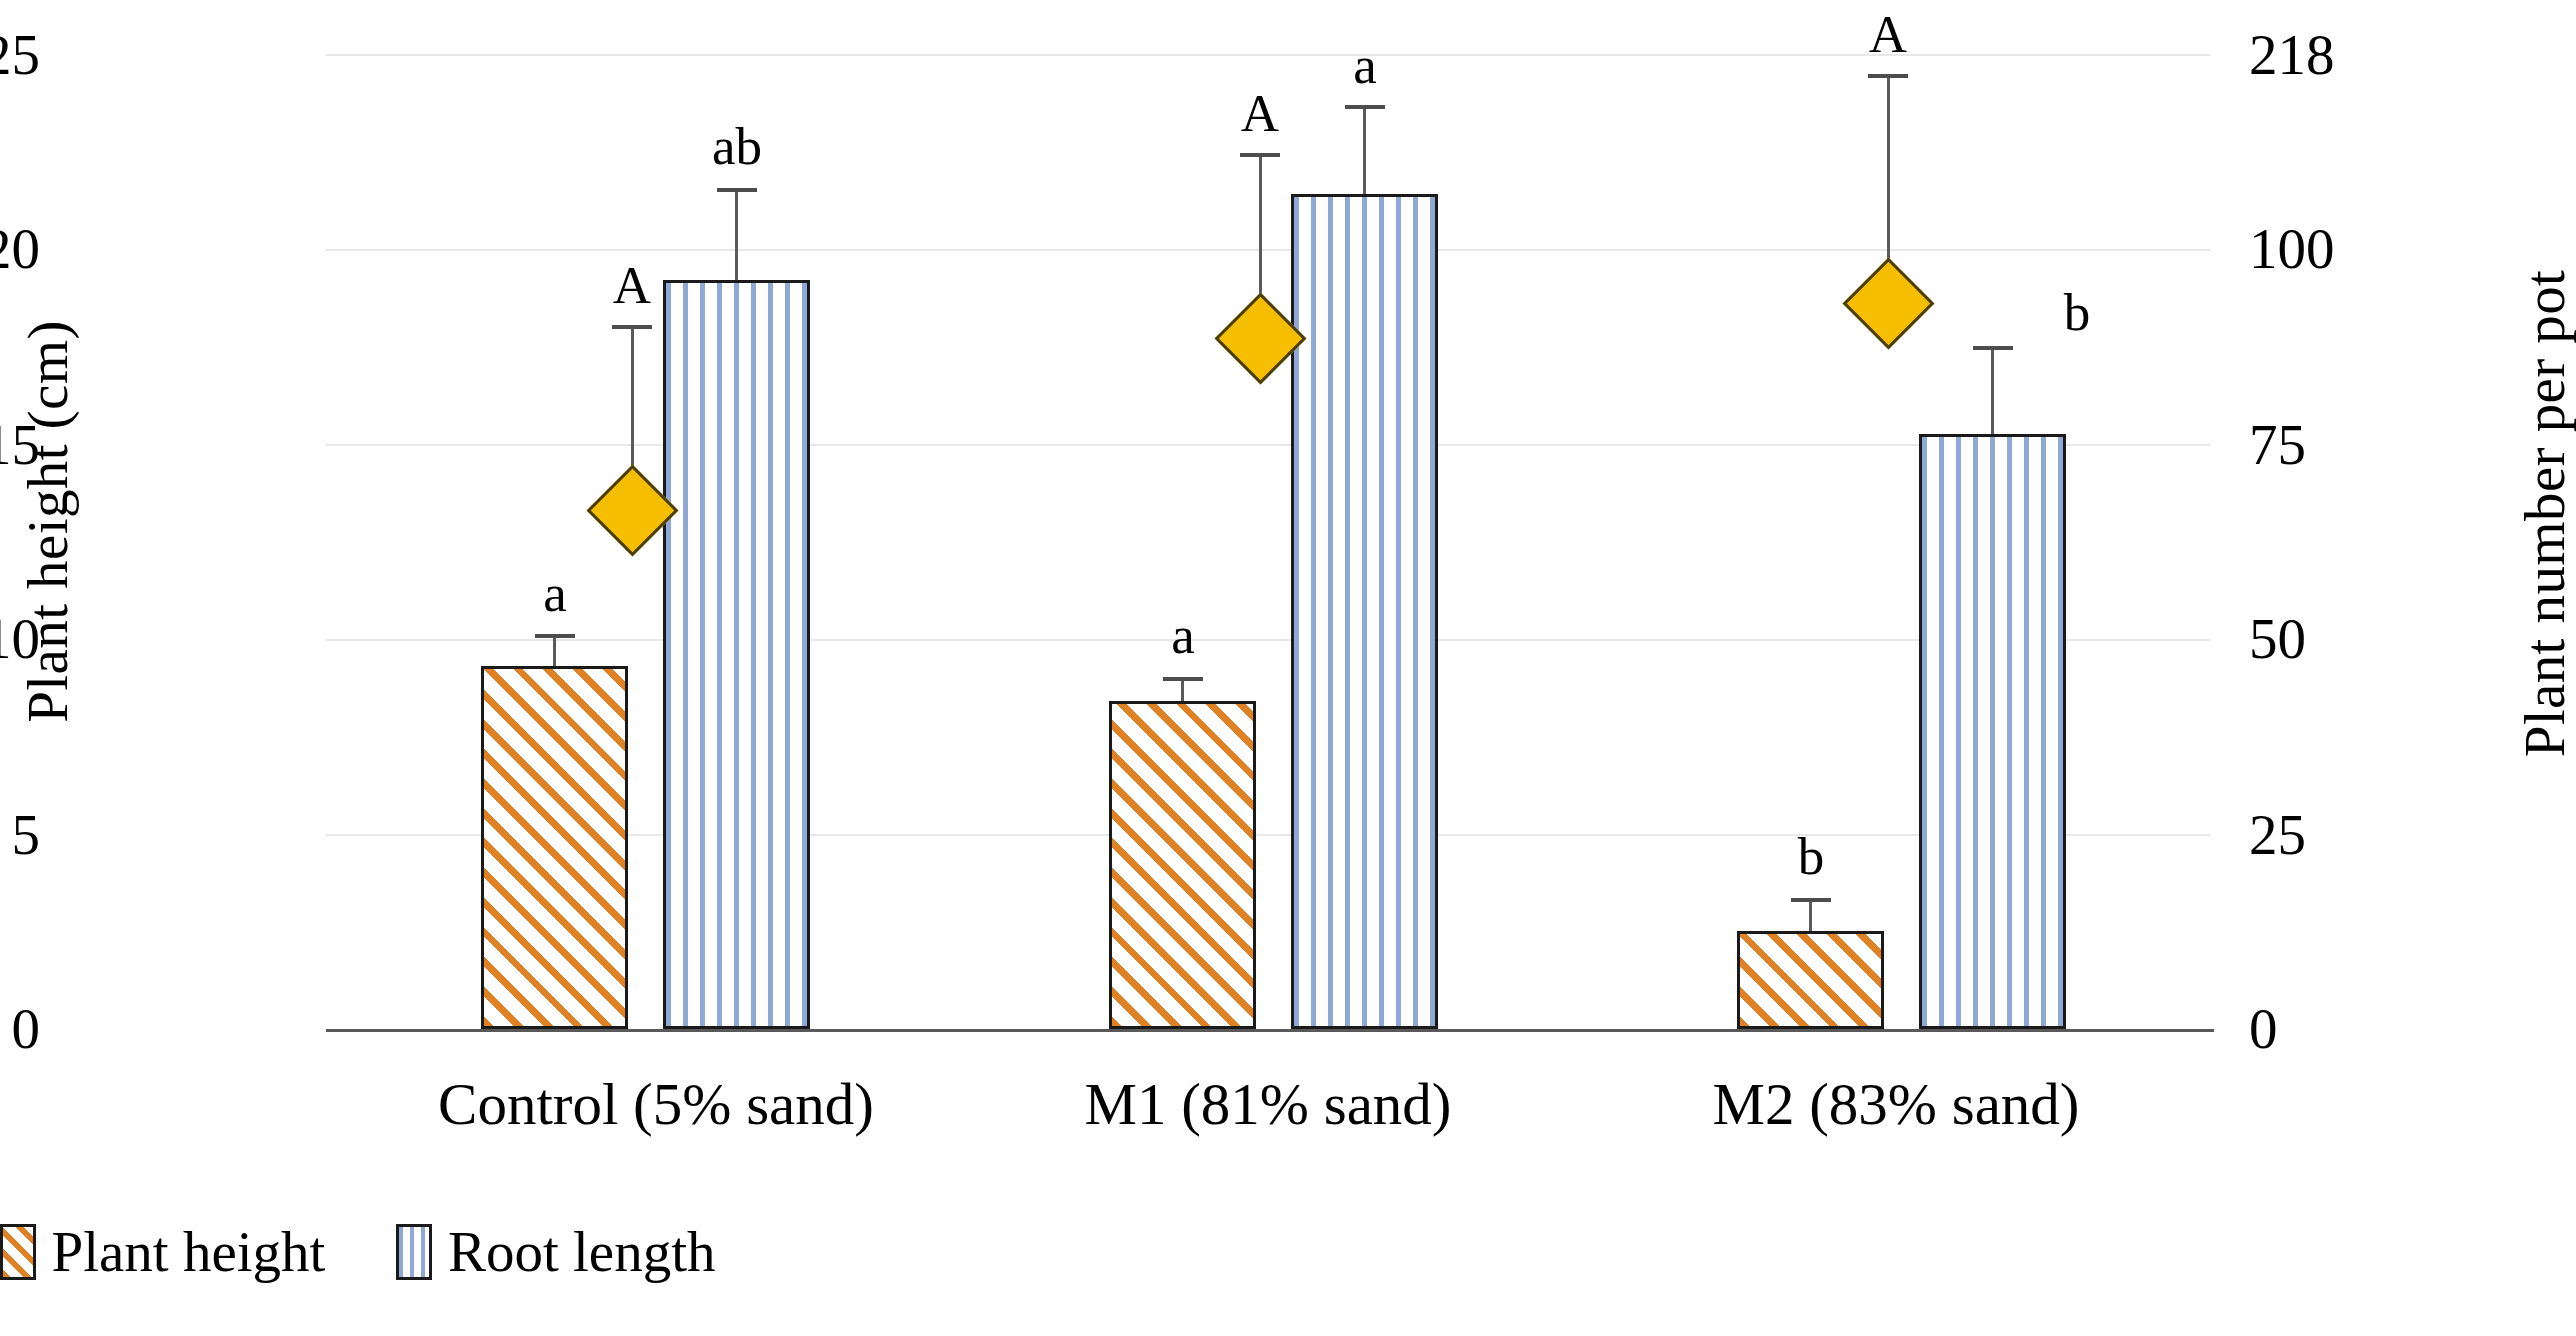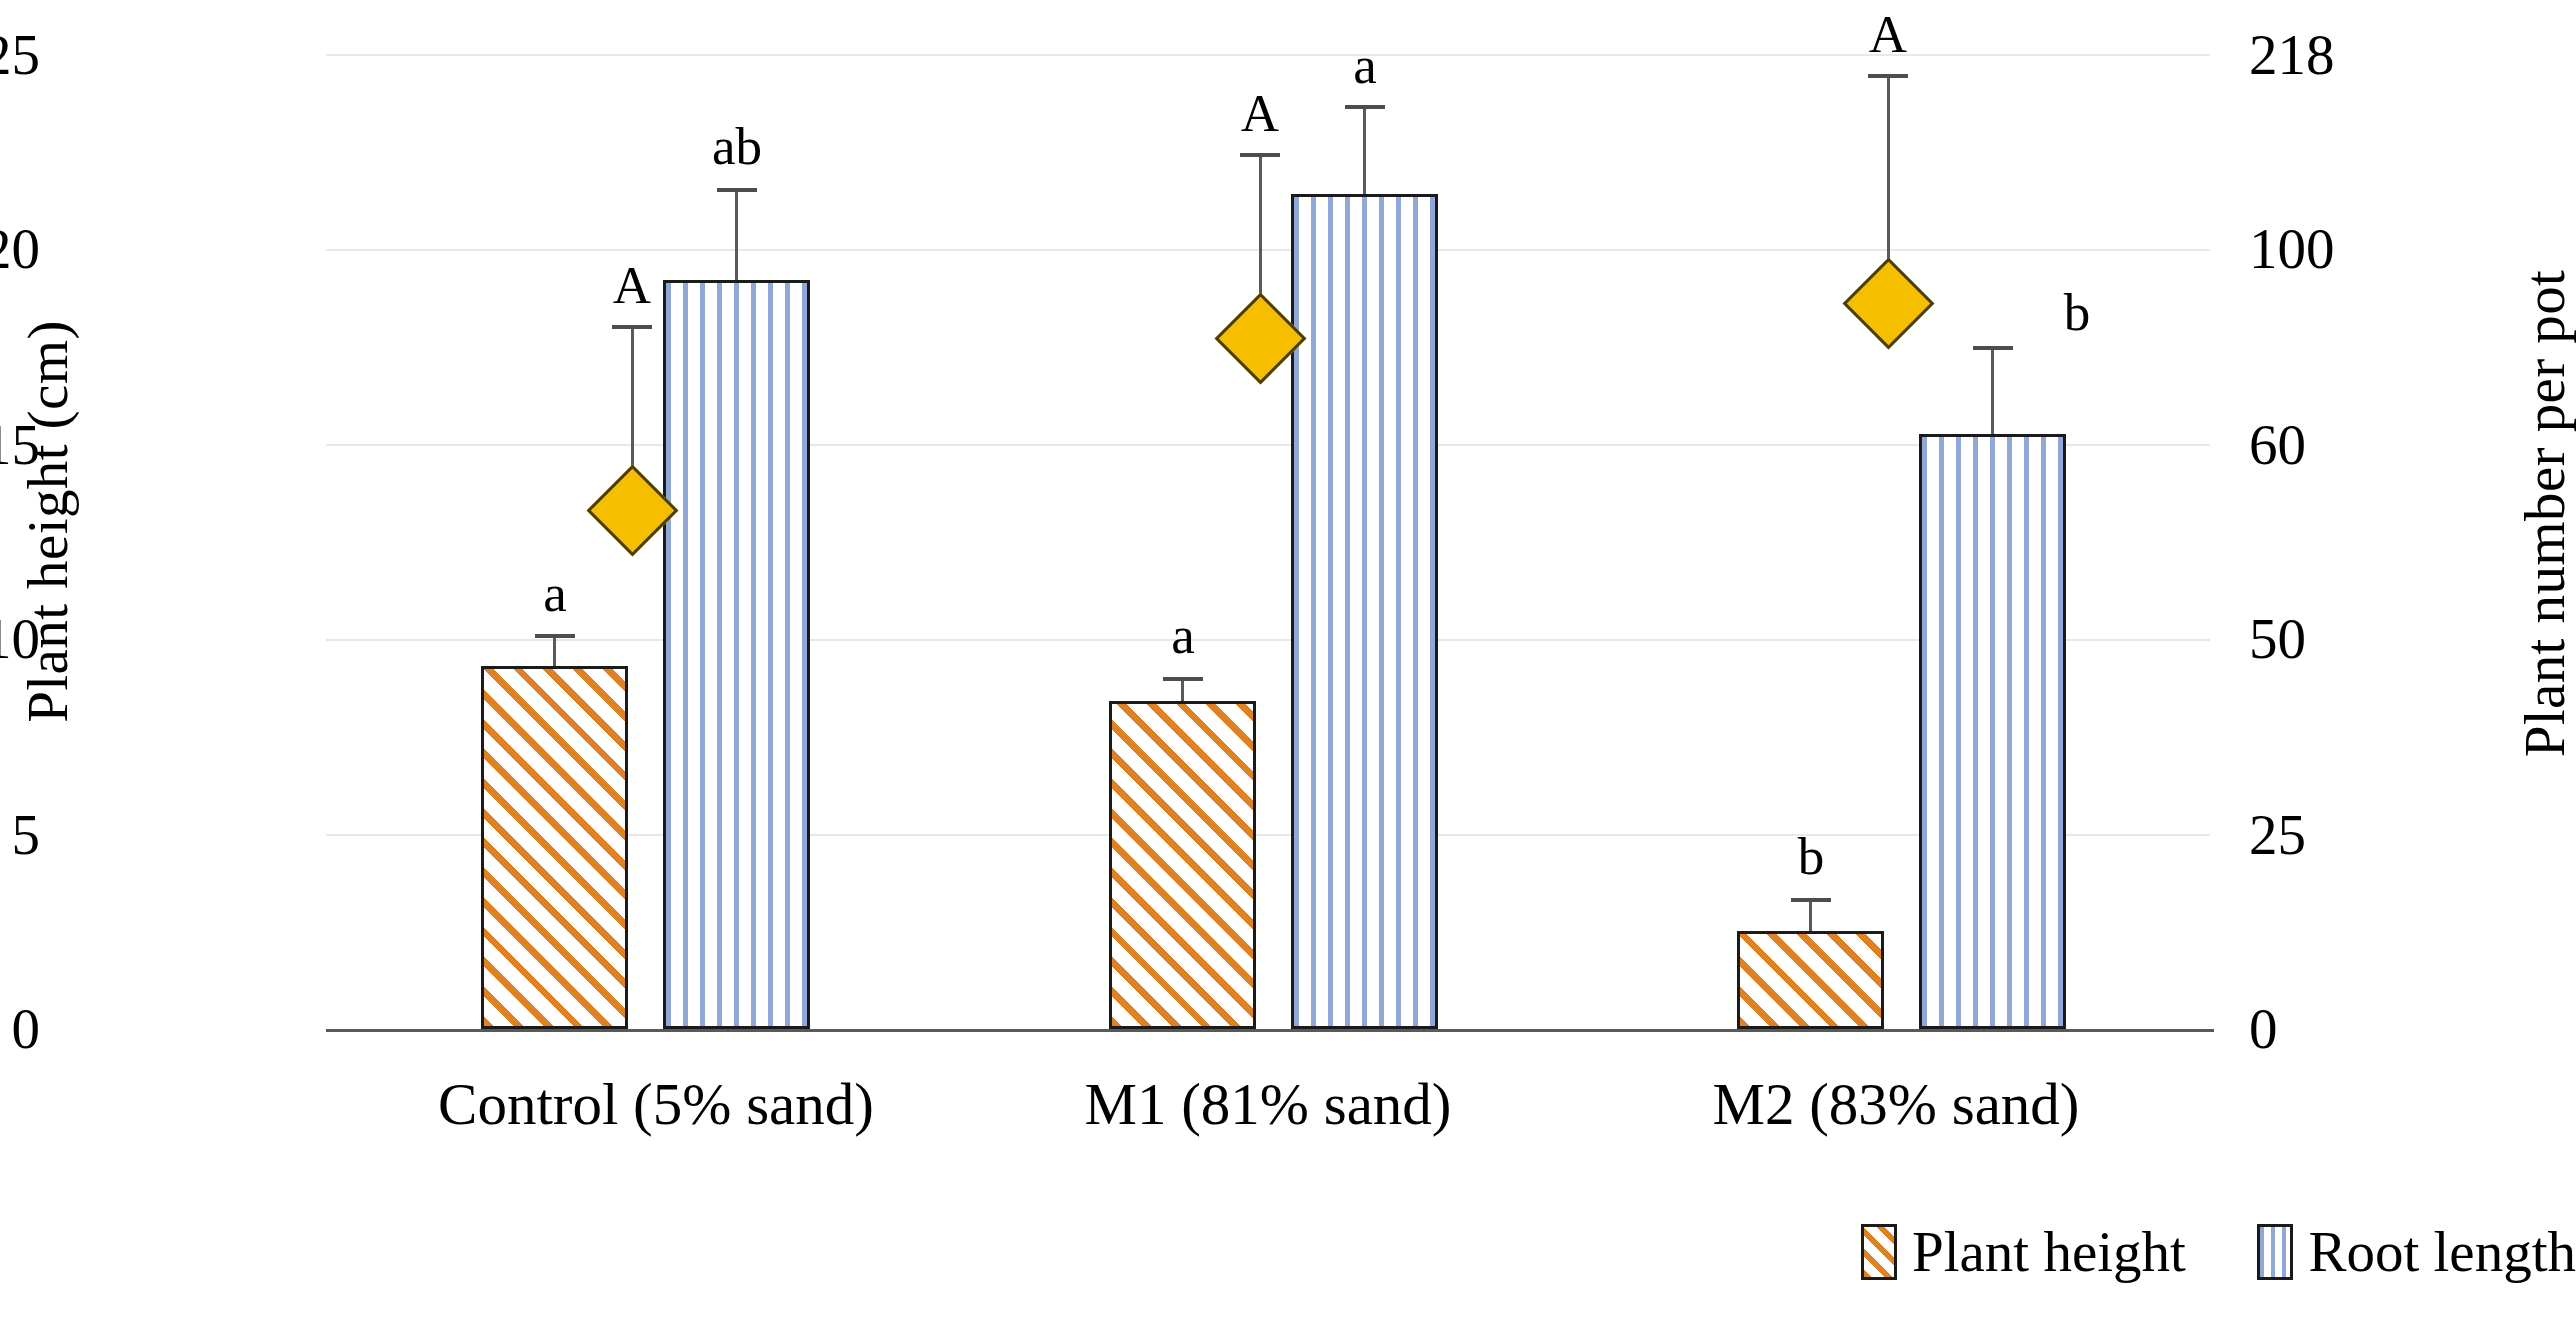--- a/index.html
+++ b/index.html
@@ -123,21 +123,21 @@
     line-height:70px;
     text-align:center;
     white-space:nowrap;
   }
 
   
   #legend{
     position:absolute;
     left:0;top:1221px;width:2576px;
     display:flex;
-    justify-content:flex-end;
+    justify-content:flex-start;
     align-items:center;
     gap:71px;
   }
   .legend-item{display:flex;align-items:center;gap:15.5px;}
   .legend-label{font-size:57px;line-height:62px;white-space:nowrap;}
   .swatch{
     width:36px;height:56px;
     border:3.1px solid #1a1a1a;
     box-sizing:border-box;
   }
@@ -235,21 +235,21 @@
 
   <div class="ytick left" style="top:25.6px">25</div>
   <div class="ytick left" style="top:220px">20</div>
   <div class="ytick left" style="top:416px">15</div>
   <div class="ytick left" style="top:610px">10</div>
   <div class="ytick left" style="top:806px">5</div>
   <div class="ytick left" style="top:1000px">0</div>
 
   <div class="ytick right" style="top:25.6px">218</div>
   <div class="ytick right" style="top:220px">100</div>
-  <div class="ytick right" style="top:416px">60</div>
+  <div class="ytick right" style="top:416px">75</div>
   <div class="ytick right" style="top:610px">50</div>
   <div class="ytick right" style="top:806px">25</div>
   <div class="ytick right" style="top:1000px">0</div>
 
   <div class="catlabel" style="left:342px;width:628px">Control (5% sand)</div>
   <div class="catlabel" style="left:954px;width:628px">M1 (81% sand)</div>
   <div class="catlabel" style="left:1582px;width:628px">M2 (83% sand)</div>
 
   <div id="legend">
 

